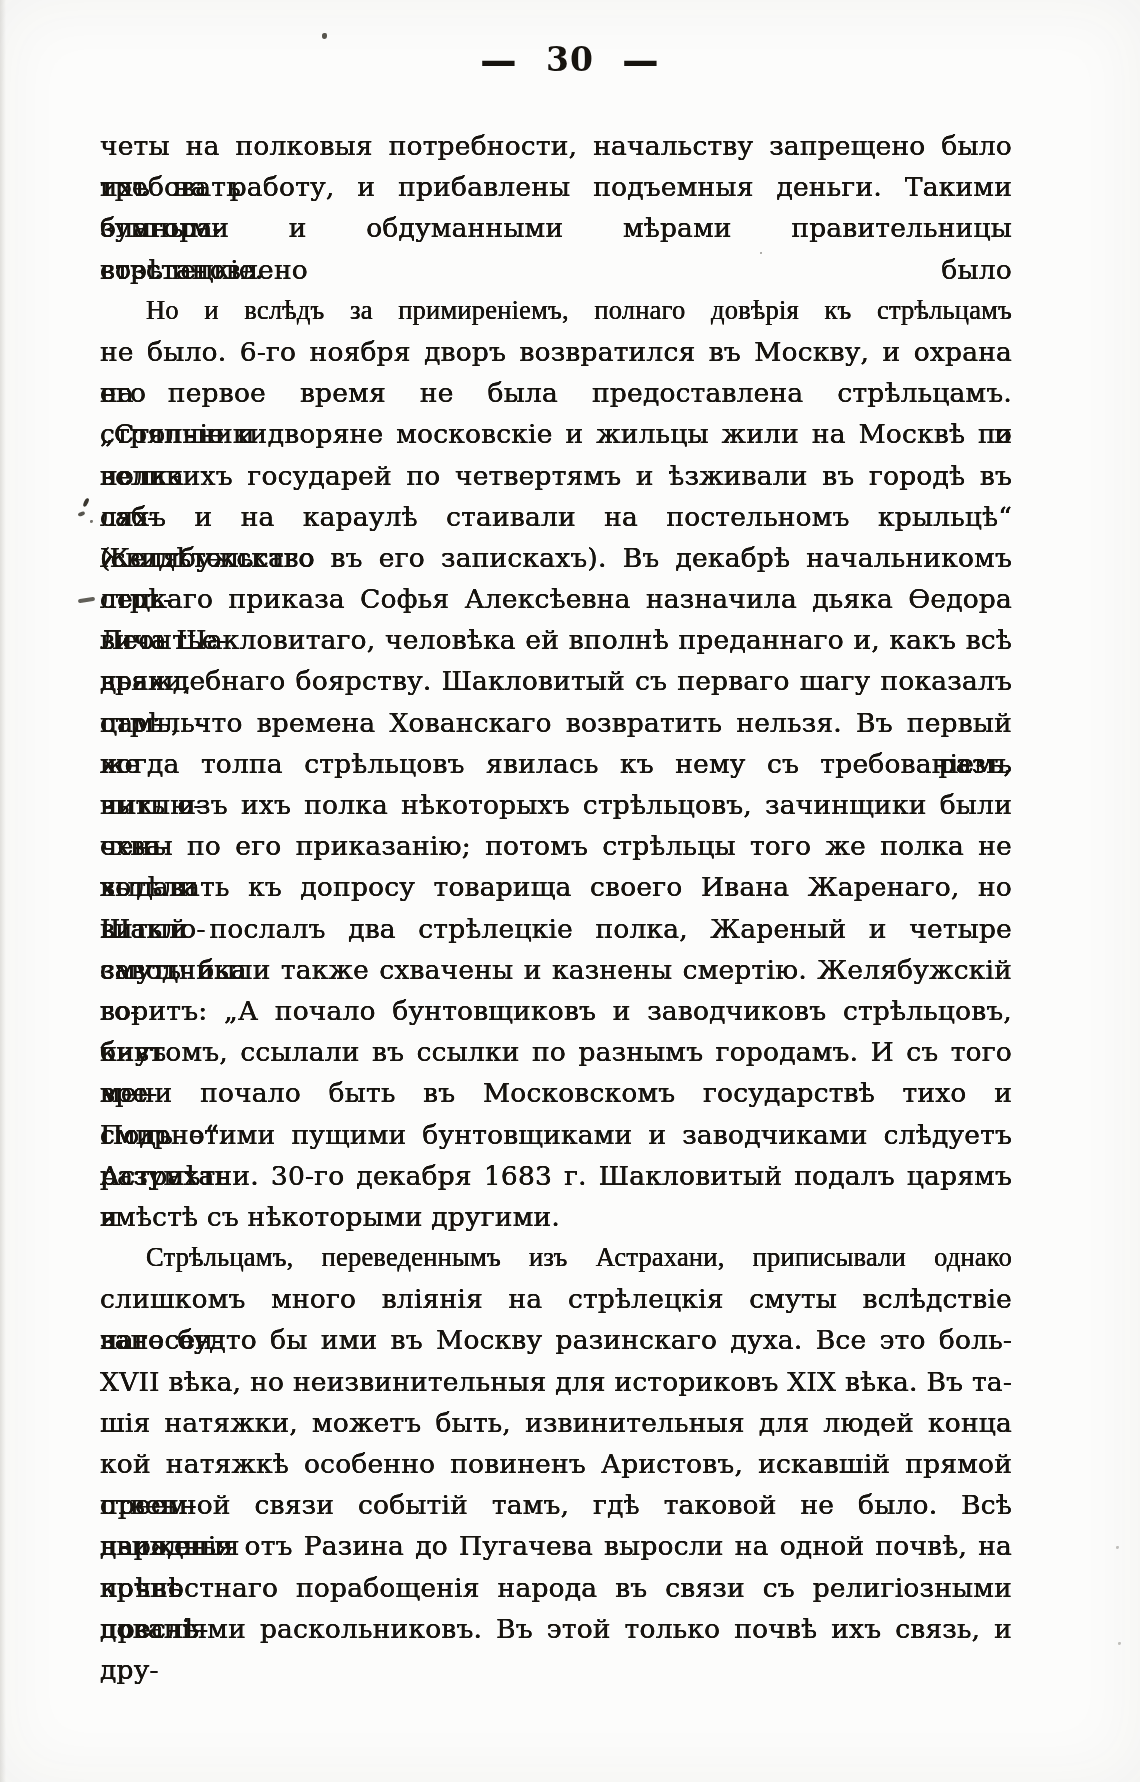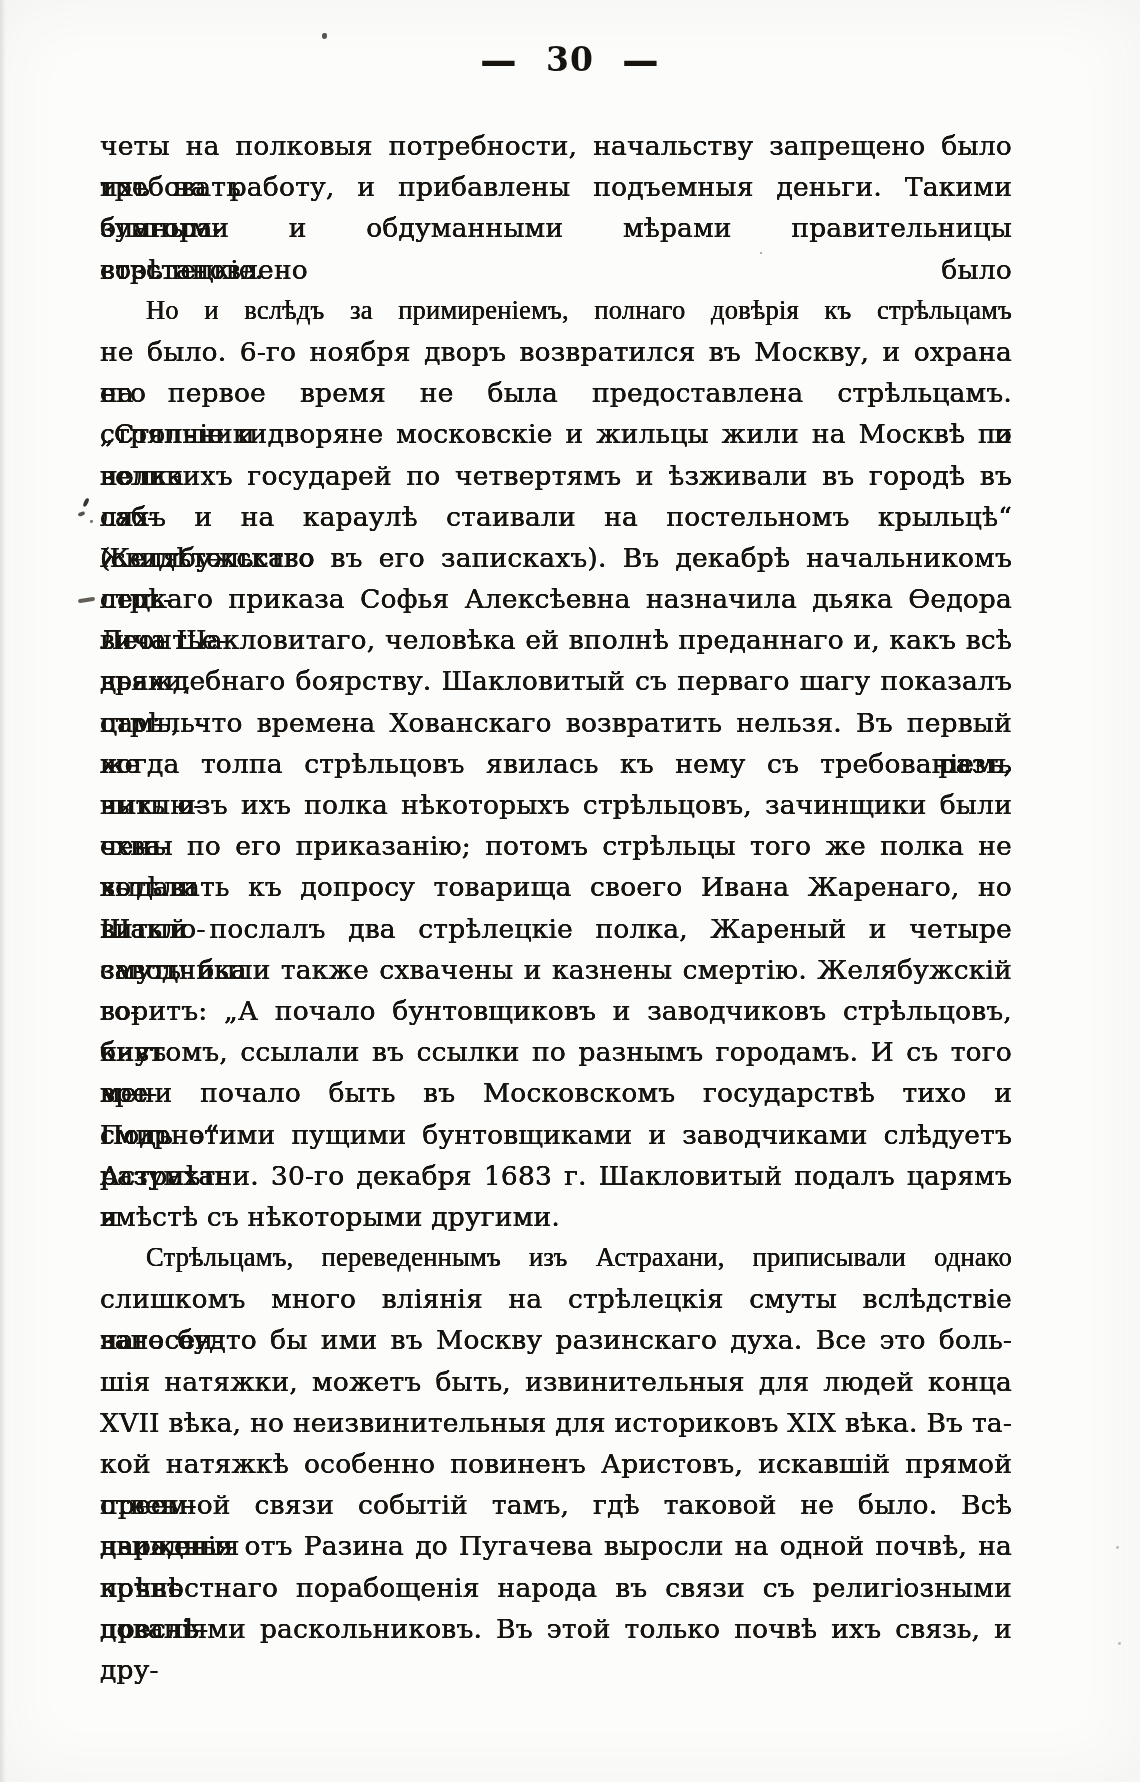--- a/index.html
+++ b/index.html
@@ -116,22 +116,22 @@
     <div class="ln">смуты были также схвачены и казнены смертію. Желябужскій го-</div>
     <div class="ln">воритъ: „А почало бунтовщиковъ и заводчиковъ стрѣльцовъ, бивъ</div>
     <div class="ln">кнутомъ, ссылали въ ссылки по разнымъ городамъ. И съ того вре-</div>
     <div class="ln">мени почало быть въ Московскомъ государствѣ тихо и смирно“.</div>
     <div class="ln">Подъ этими пущими бунтовщиками и заводчиками слѣдуетъ разумѣть</div>
     <div class="ln">Астрахани. 30-го декабря 1683 г. Шакловитый подалъ царямъ и</div>
     <div class="ln end">вмѣстѣ съ нѣкоторыми другими.</div>
     <div class="ln ind">Стрѣльцамъ, переведеннымъ изъ Астрахани, приписывали однако</div>
     <div class="ln">слишкомъ много вліянія на стрѣлецкія смуты вслѣдствіе занесен-</div>
     <div class="ln">наго будто бы ими въ Москву разинскаго духа. Все это боль-</div>
+    <div class="ln">XVII вѣка, но неизвинительныя для историковъ XIX вѣка. Въ та-</div>
     <div class="ln">шія натяжки, можетъ быть, извинительныя для людей конца</div>
-    <div class="ln">XVII вѣка, но неизвинительныя для историковъ XIX вѣка. Въ та-</div>
     <div class="ln">кой натяжкѣ особенно повиненъ Аристовъ, искавшій прямой преем-</div>
     <div class="ln">ственной связи событій тамъ, гдѣ таковой не было. Всѣ народныя</div>
     <div class="ln">движенія отъ Разина до Пугачева выросли на одной почвѣ, на почвѣ</div>
     <div class="ln">крѣпостнаго порабощенія народа въ связи съ религіозными преслѣ-</div>
     <div class="ln">дованіями раскольниковъ. Въ этой только почвѣ ихъ связь, и дру-</div>
   </div>
 
   <div class="ink speck-top"></div>
   <div class="ink speck-mid"></div>
   <div class="ink ink-a1"></div>

